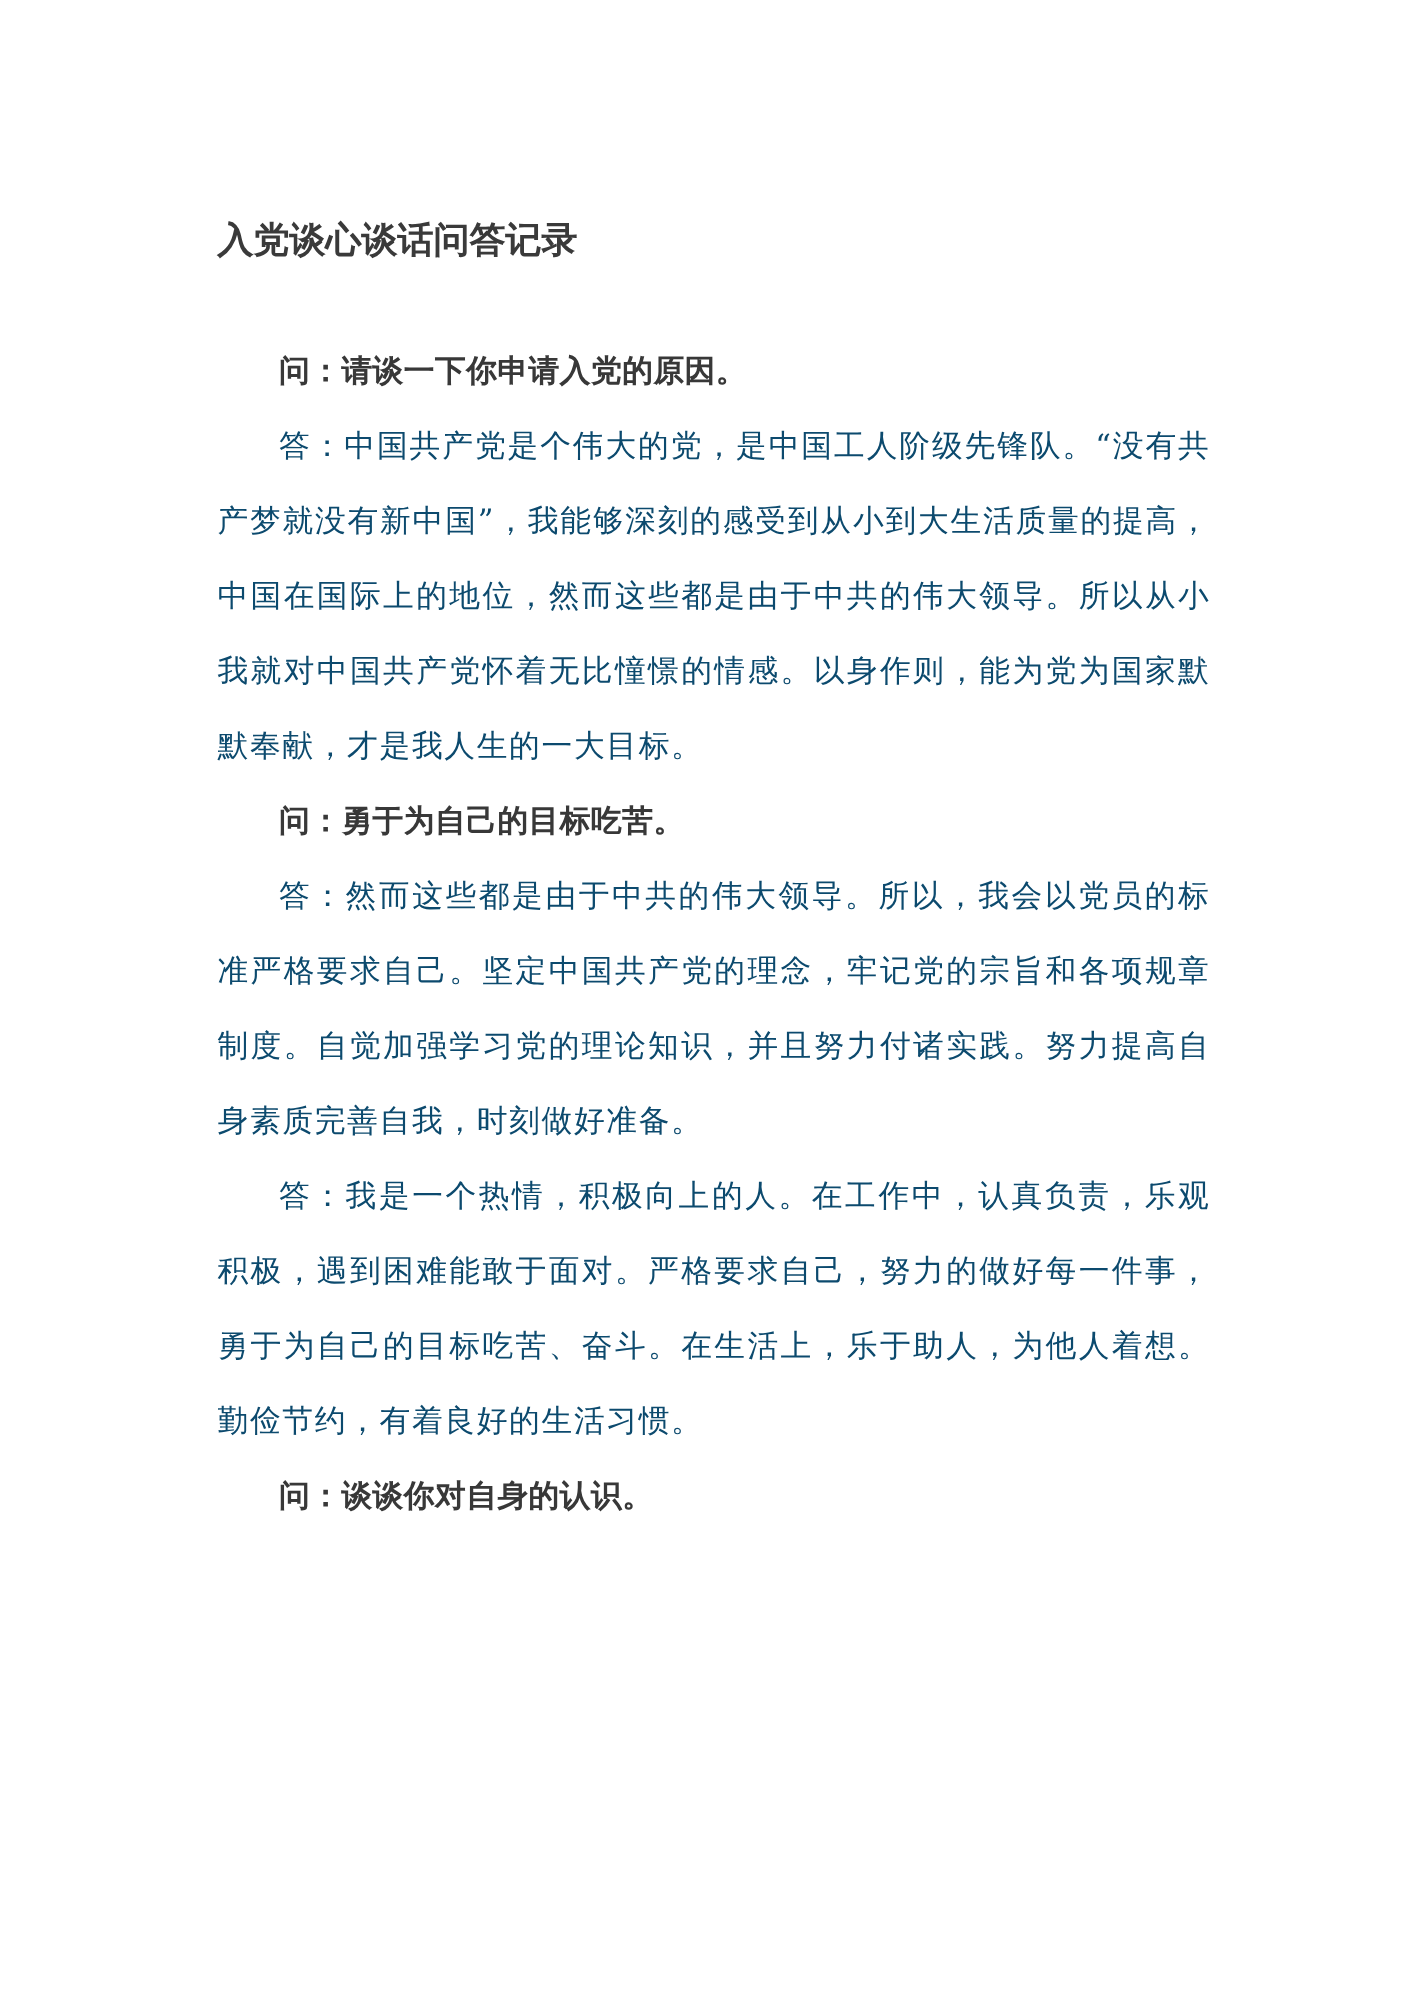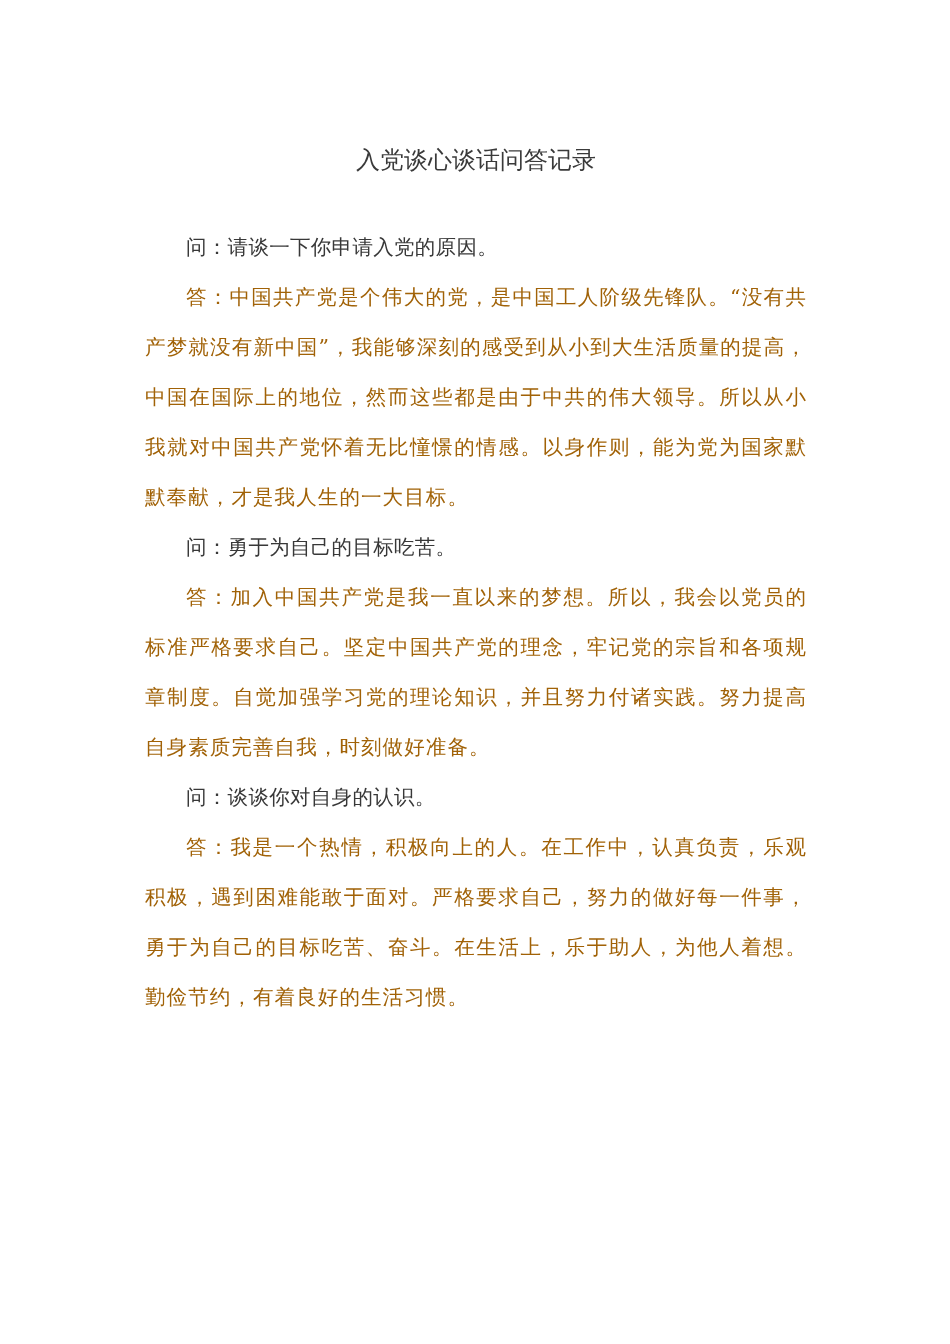--- a/index.html
+++ b/index.html
@@ -19,23 +19,22 @@
     position: absolute;
     left: 145px;
     top: 0;
     width: 662px;
   }
   .title {
     position: absolute;
     top: 143px;
     left: 0;
     width: 662px;
-    text-align: center;
     font-family: "DejaVu Sans", "Liberation Sans", sans-serif;
-    font-weight: normal;
+    font-weight: bold;
     font-size: 24px;
     line-height: 34px;
     color: #3a3a3a;
     letter-spacing: 0px;
     margin: 0;
   }
   .body {
     position: absolute;
     top: 222px;
     left: 0;
@@ -45,41 +44,41 @@
     margin: 0;
     font-size: 20.5px;
     line-height: 50px;
     text-indent: 41px;
     text-align: justify;
     text-align-last: left;
     letter-spacing: 1.1px;
   }
   .q {
     font-family: "DejaVu Sans", "Liberation Sans", sans-serif;
-    font-weight: normal;
+    font-weight: bold;
     color: #383838;
     letter-spacing: 0.3px;
   }
   .a {
-    color: #a16207;
+    color: #0c4a6e;
   }
 </style>
 </head>
 <body>
 
 <div class="page">
   <h1 class="title">入党谈心谈话问答记录</h1>
 
   <div class="body">
     <section>
       <p class="para q">问：请谈一下你申请入党的原因。</p>
       <p class="para a">答：中国共产党是个伟大的党，是中国工人阶级先锋队。“没有共产梦就没有新中国”，我能够深刻的感受到从小到大生活质量的提高，中国在国际上的地位，然而这些都是由于中共的伟大领导。所以从小我就对中国共产党怀着无比憧憬的情感。以身作则，能为党为国家默默奉献，才是我人生的一大目标。</p>
     </section>
     <section>
       <p class="para q">问：勇于为自己的目标吃苦。</p>
-      <p class="para a">答：加入中国共产党是我一直以来的梦想。所以，我会以党员的标准严格要求自己。坚定中国共产党的理念，牢记党的宗旨和各项规章制度。自觉加强学习党的理论知识，并且努力付诸实践。努力提高自身素质完善自我，时刻做好准备。</p>
+      <p class="para a">答：然而这些都是由于中共的伟大领导。所以，我会以党员的标准严格要求自己。坚定中国共产党的理念，牢记党的宗旨和各项规章制度。自觉加强学习党的理论知识，并且努力付诸实践。努力提高自身素质完善自我，时刻做好准备。</p>
     </section>
     <section>
+      <p class="para a">答：我是一个热情，积极向上的人。在工作中，认真负责，乐观积极，遇到困难能敢于面对。严格要求自己，努力的做好每一件事，勇于为自己的目标吃苦、奋斗。在生活上，乐于助人，为他人着想。勤俭节约，有着良好的生活习惯。</p>
       <p class="para q">问：谈谈你对自身的认识。</p>
-      <p class="para a">答：我是一个热情，积极向上的人。在工作中，认真负责，乐观积极，遇到困难能敢于面对。严格要求自己，努力的做好每一件事，勇于为自己的目标吃苦、奋斗。在生活上，乐于助人，为他人着想。勤俭节约，有着良好的生活习惯。</p>
     </section>
   </div>
 </div>
 
 </body></html>

